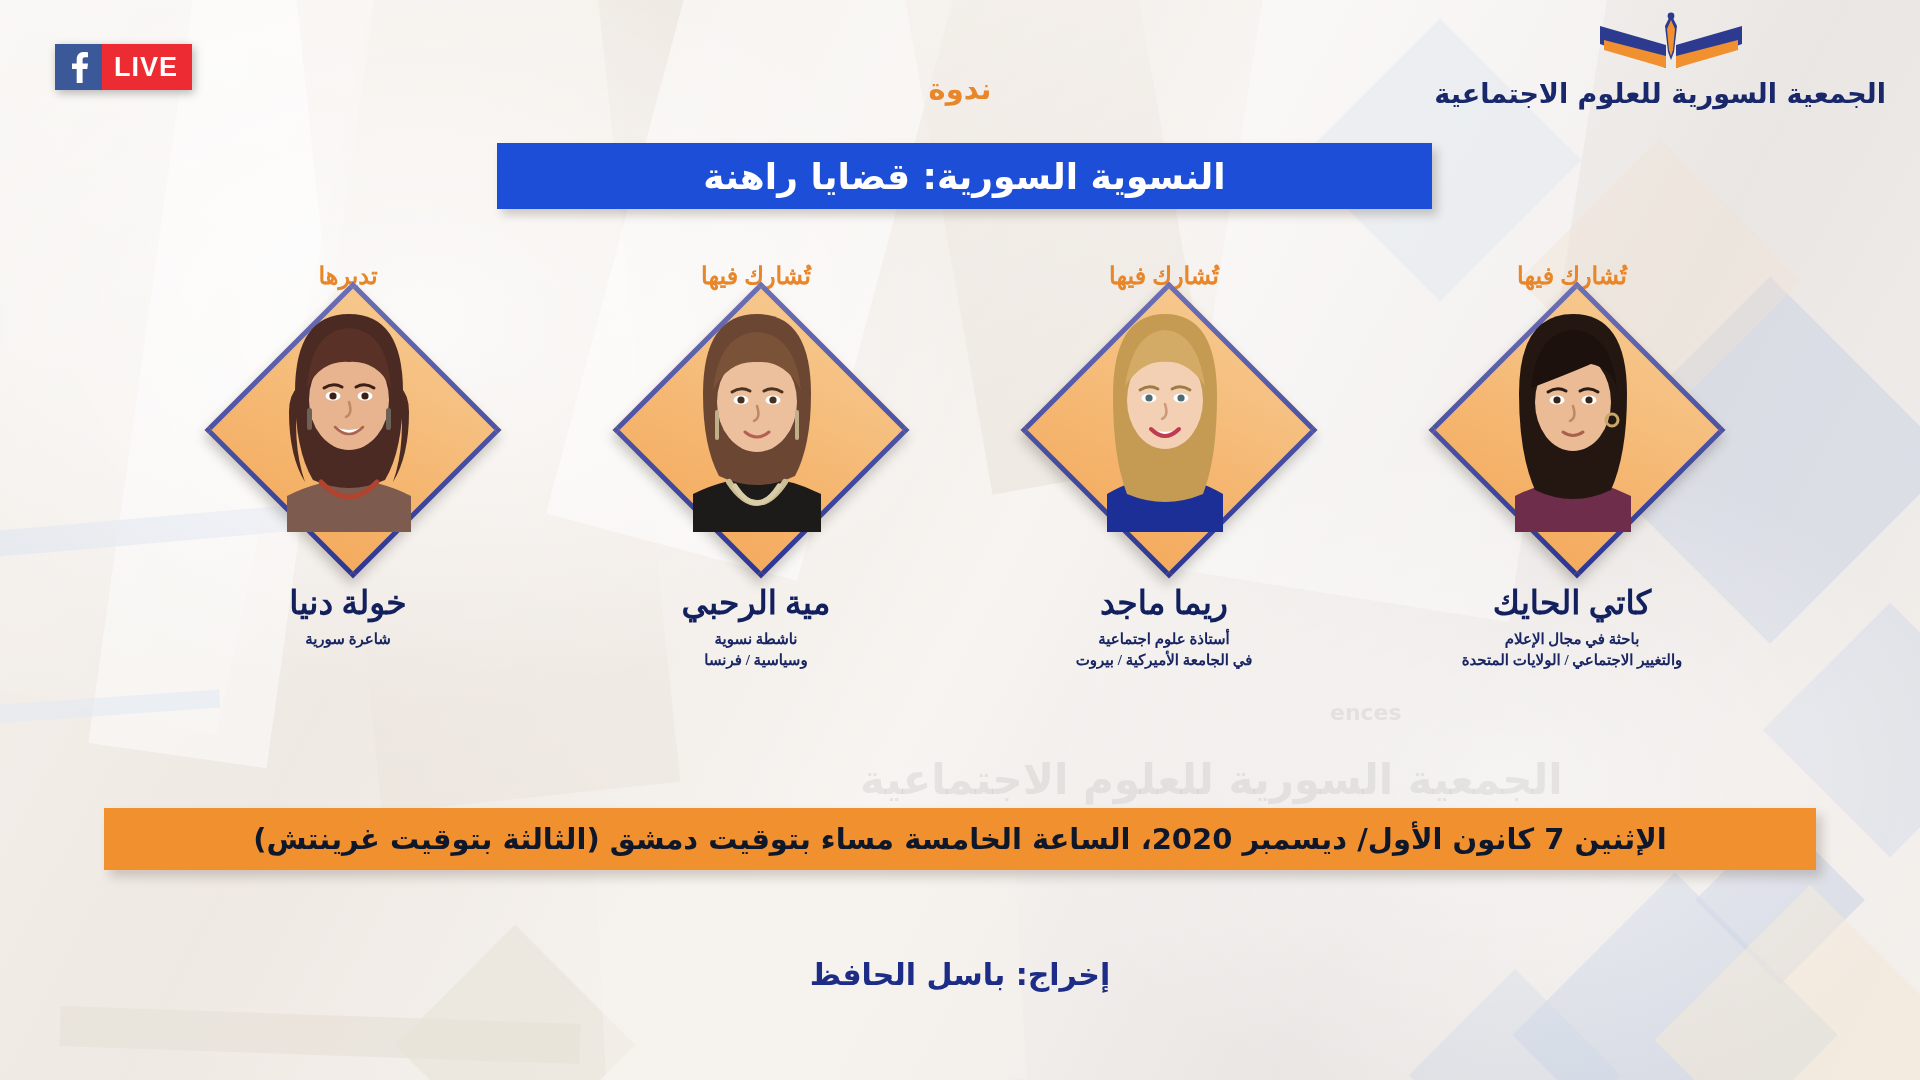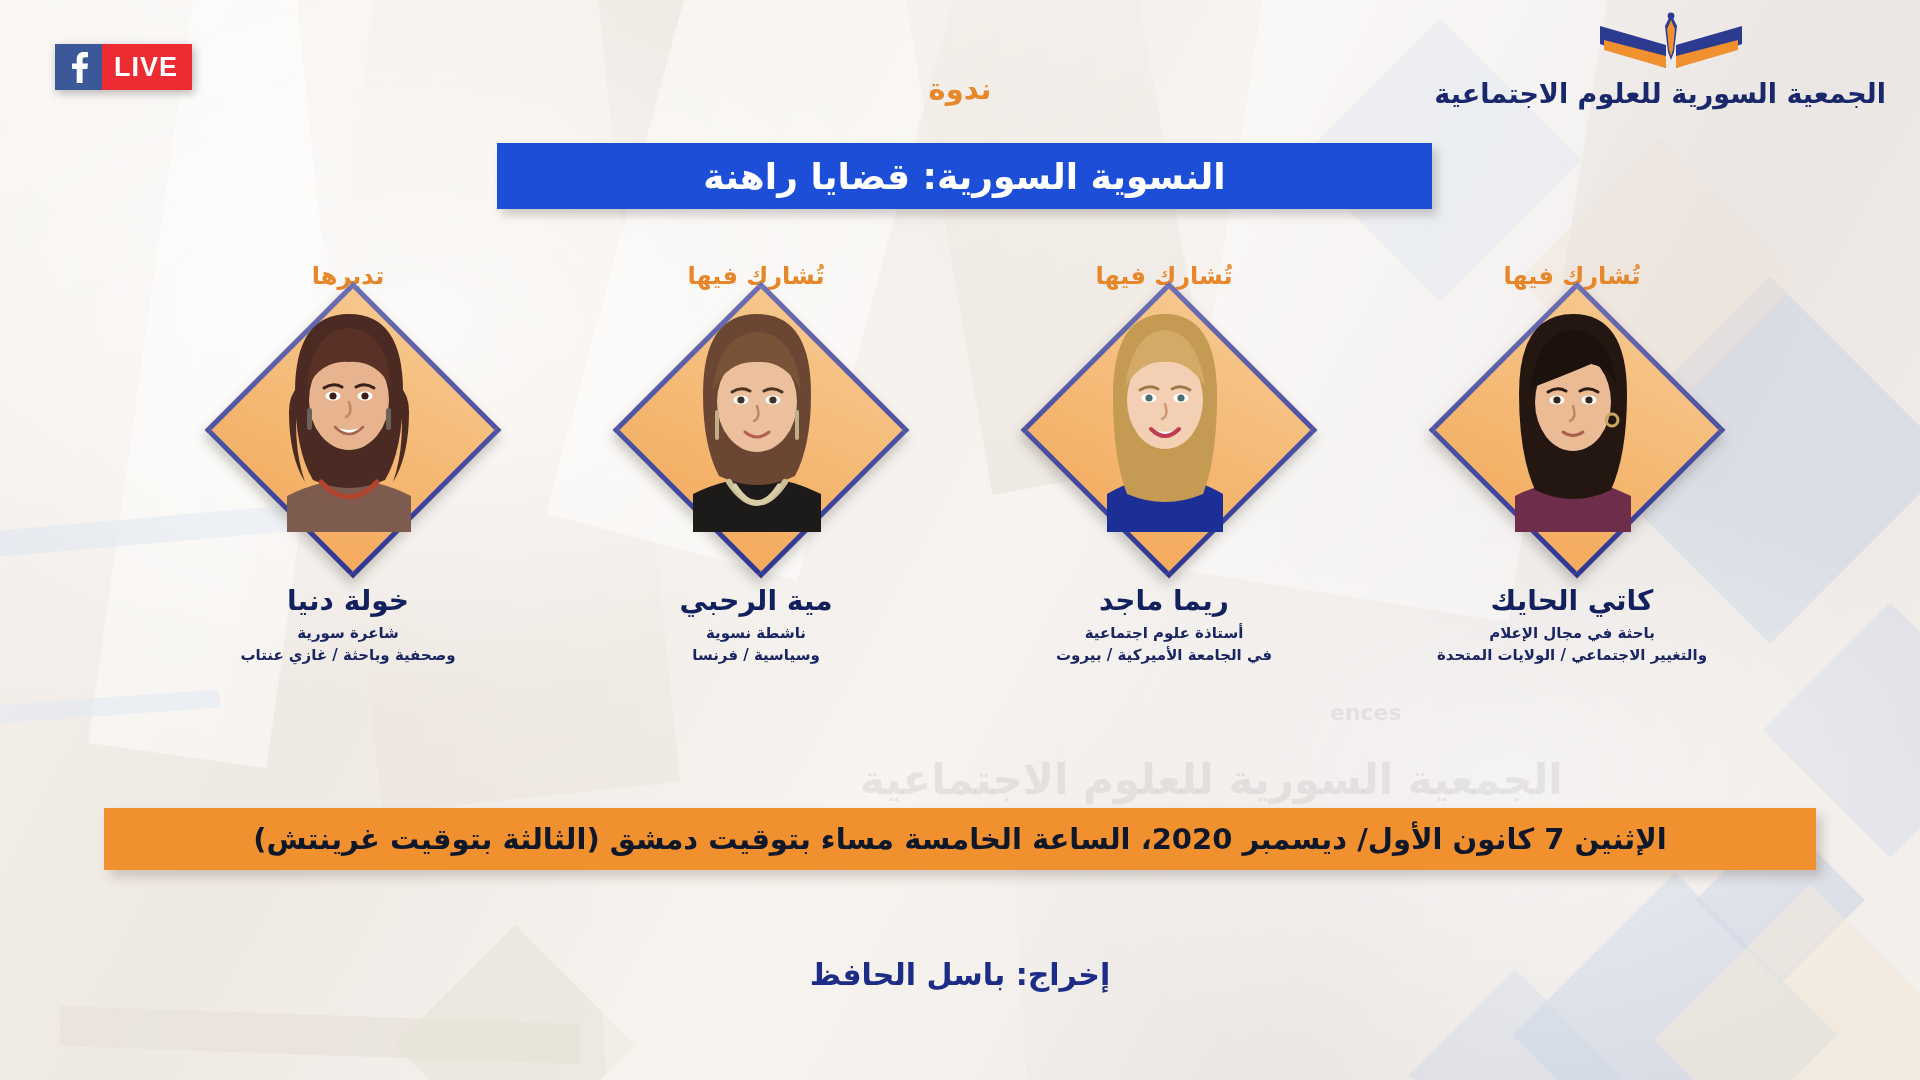--- a/index.html
+++ b/index.html
@@ -62,21 +62,21 @@
     background:#1d4ed8;display:flex;align-items:center;justify-content:center;
     box-shadow:5px 6px 9px rgba(60,40,30,.22);
   }
   #title-banner .t{
     color:#ffffff;font-weight:bold;font-size:36px;letter-spacing:.5px;white-space:nowrap;
   }
 
   
   #speakers{
     position:absolute;left:0;right:0;top:262px;height:500px;
-    display:flex;flex-direction:row-reverse;justify-content:center;align-items:flex-start;
+    display:flex;flex-direction:row-reverse;justify-content:center;align-items:flex-start;font-family:Liberation Serif, serif;
   }
   .speaker{width:408px;position:relative;display:flex;flex-direction:column;align-items:center;}
   .role{
     color:#e8862a;font-weight:bold;font-size:24px;margin-bottom:10px;height:30px;
   }
   .portrait-wrap{
     width:230px;height:230px;position:relative;margin-top:8px;margin-bottom:46px;
   }
   .diamond{
     position:absolute;left:15px;top:15px;width:200px;height:200px;
@@ -84,21 +84,21 @@
     border:5px solid;
     border-image:linear-gradient(135deg,#6b6fb6,#2c3794) 1;
     background:linear-gradient(160deg,#f6c78c,#f4ab5e);
     box-shadow:4px 6px 12px rgba(60,50,40,.25);
   }
   .face{
     position:absolute;left:36px;top:-14px;width:160px;height:236px;overflow:hidden;
   }
   .face svg{display:block;}
   .sp-name{
-    color:#13205e;font-weight:bold;font-size:28px;line-height:1.05;margin-bottom:8px;
+    color:#13205e;font-weight:bold;font-size:33px;line-height:1.05;margin-bottom:8px;
     white-space:nowrap;
   }
   .sp-line{
     color:#1a2663;font-weight:bold;font-size:15px;line-height:1.45;white-space:nowrap;
   }
 
   
   #date-banner{
     position:absolute;left:104px;width:1712px;top:808px;height:62px;
     background:#f0902f;display:flex;align-items:center;justify-content:center;
@@ -232,21 +232,20 @@
               <rect x="38" y="112" width="5" height="22" rx="2.5" fill="#6d6257"></rect>
               <rect x="117" y="112" width="5" height="22" rx="2.5" fill="#6d6257"></rect>
 
               <path d="M52 186 q28 30 56 0" stroke="#b0442f" stroke-width="5" fill="none" stroke-linecap="round"></path>
             </g>
           </svg>
         </div>
       </div>
       <div class="sp-name">خولة دنيا</div>
       <div class="sp-line">شاعرة سورية</div>
-      <div class="sp-line">وصحفية وباحثة / غازي عنتاب</div>
     </div>
 
     <div class="speaker">
       <div class="role">تُشارك فيها</div>
       <div class="portrait-wrap">
         <div class="diamond"></div>
         <div class="face">
           <svg width="160" height="236" viewBox="0 0 160 236" aria-hidden="true">
             <defs>
                 <clipPath id="c2">

